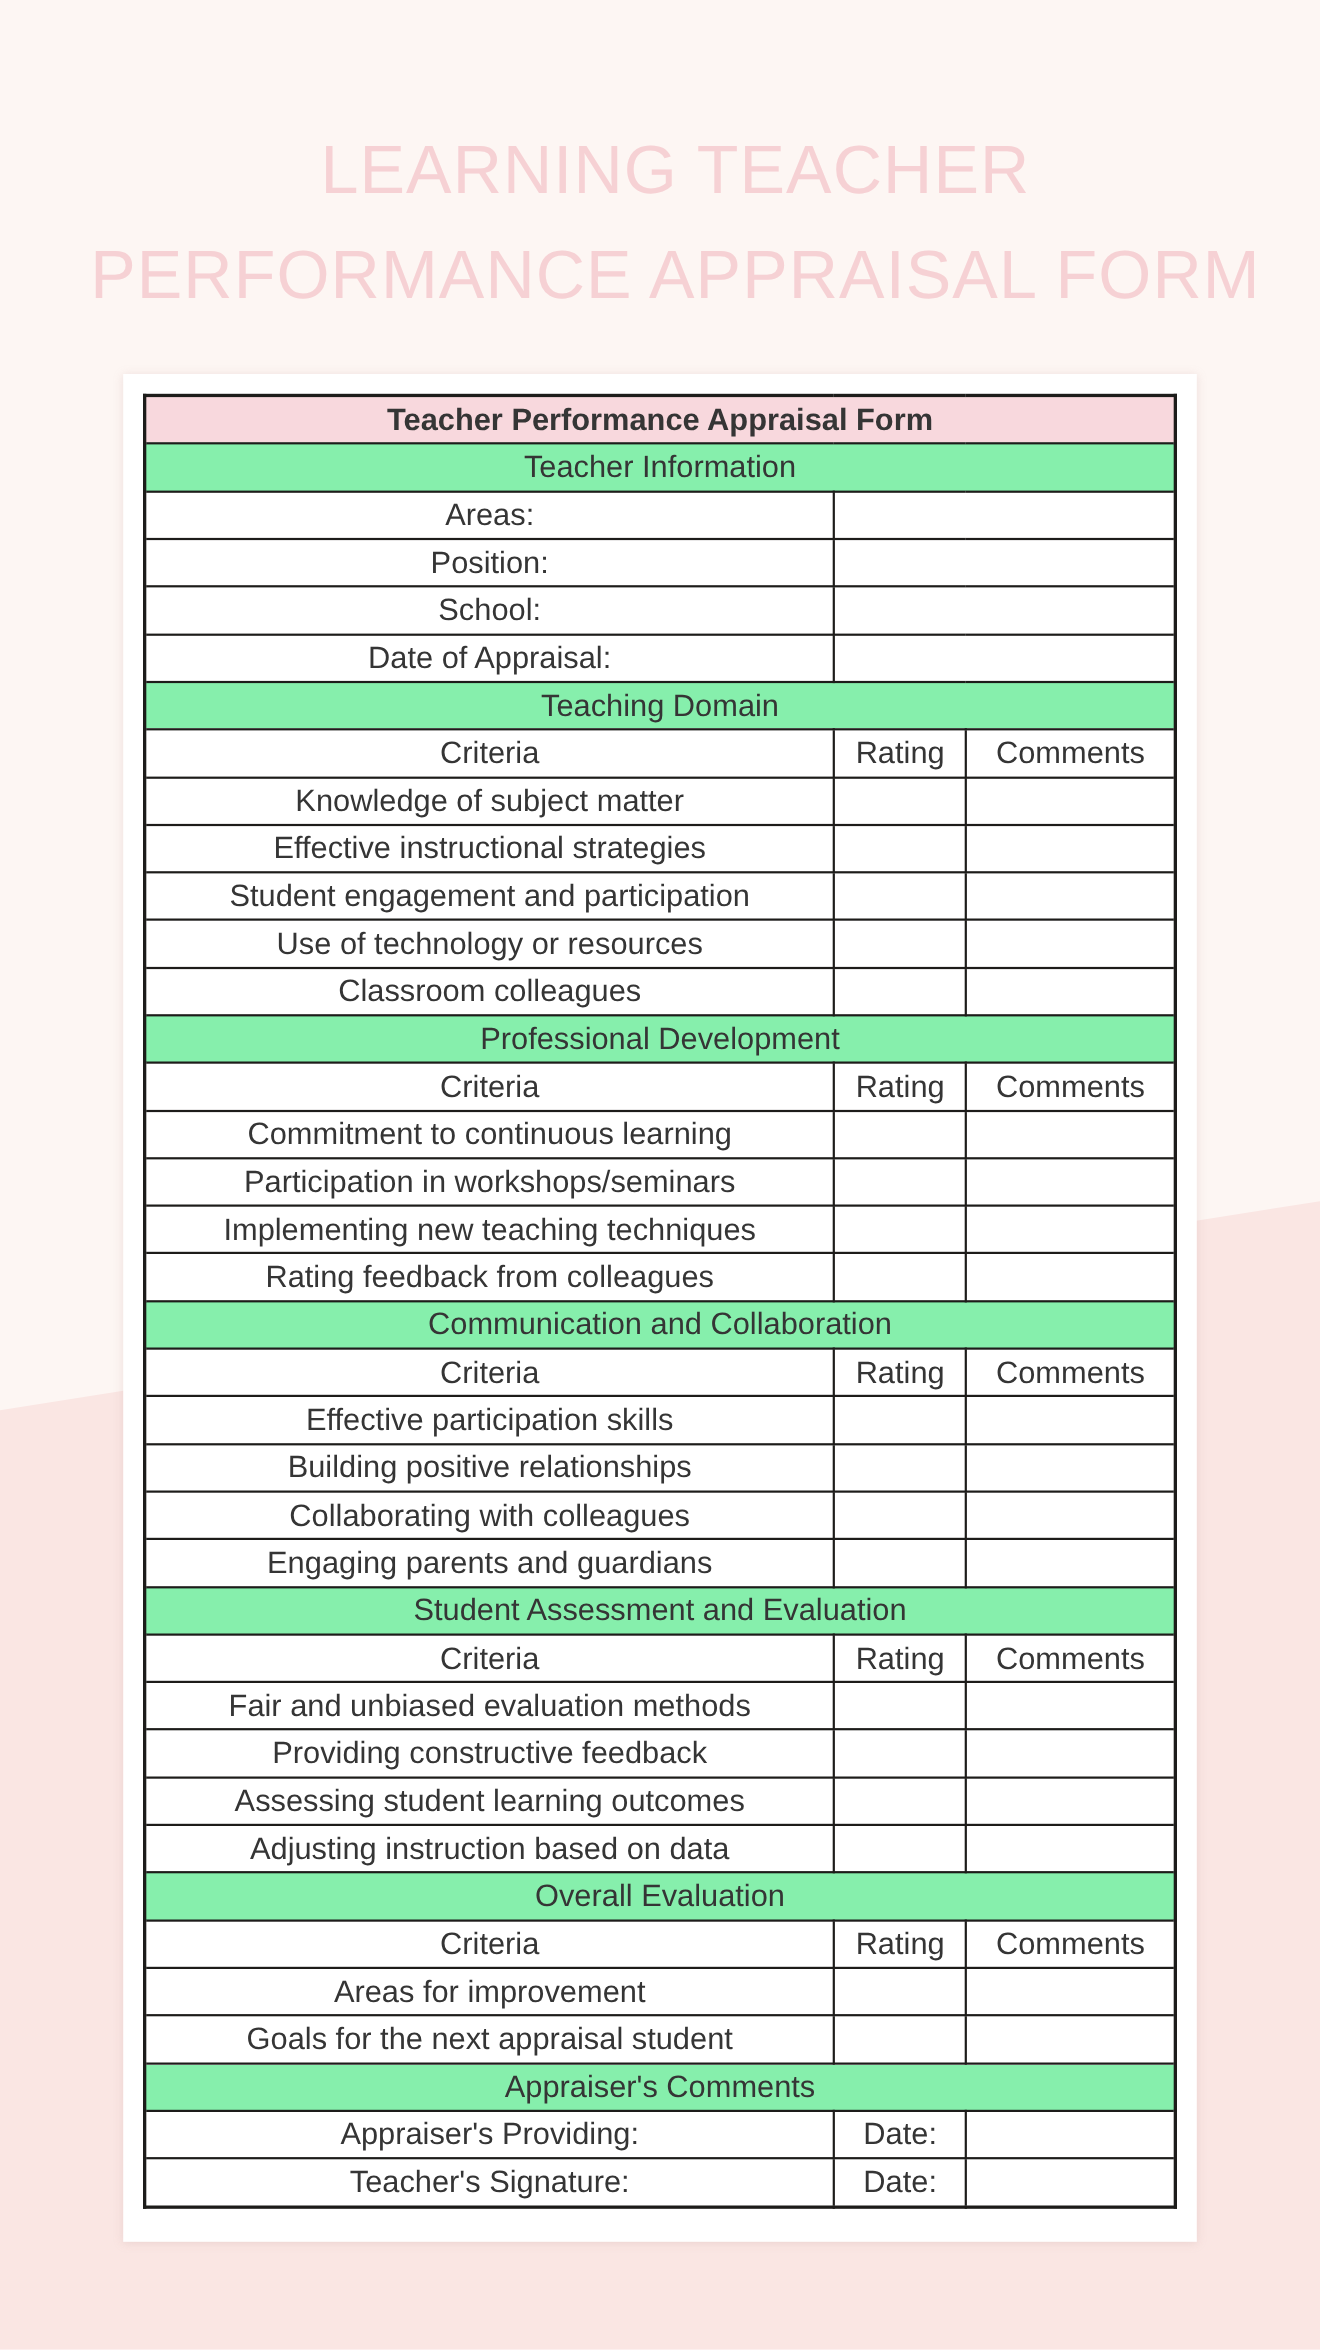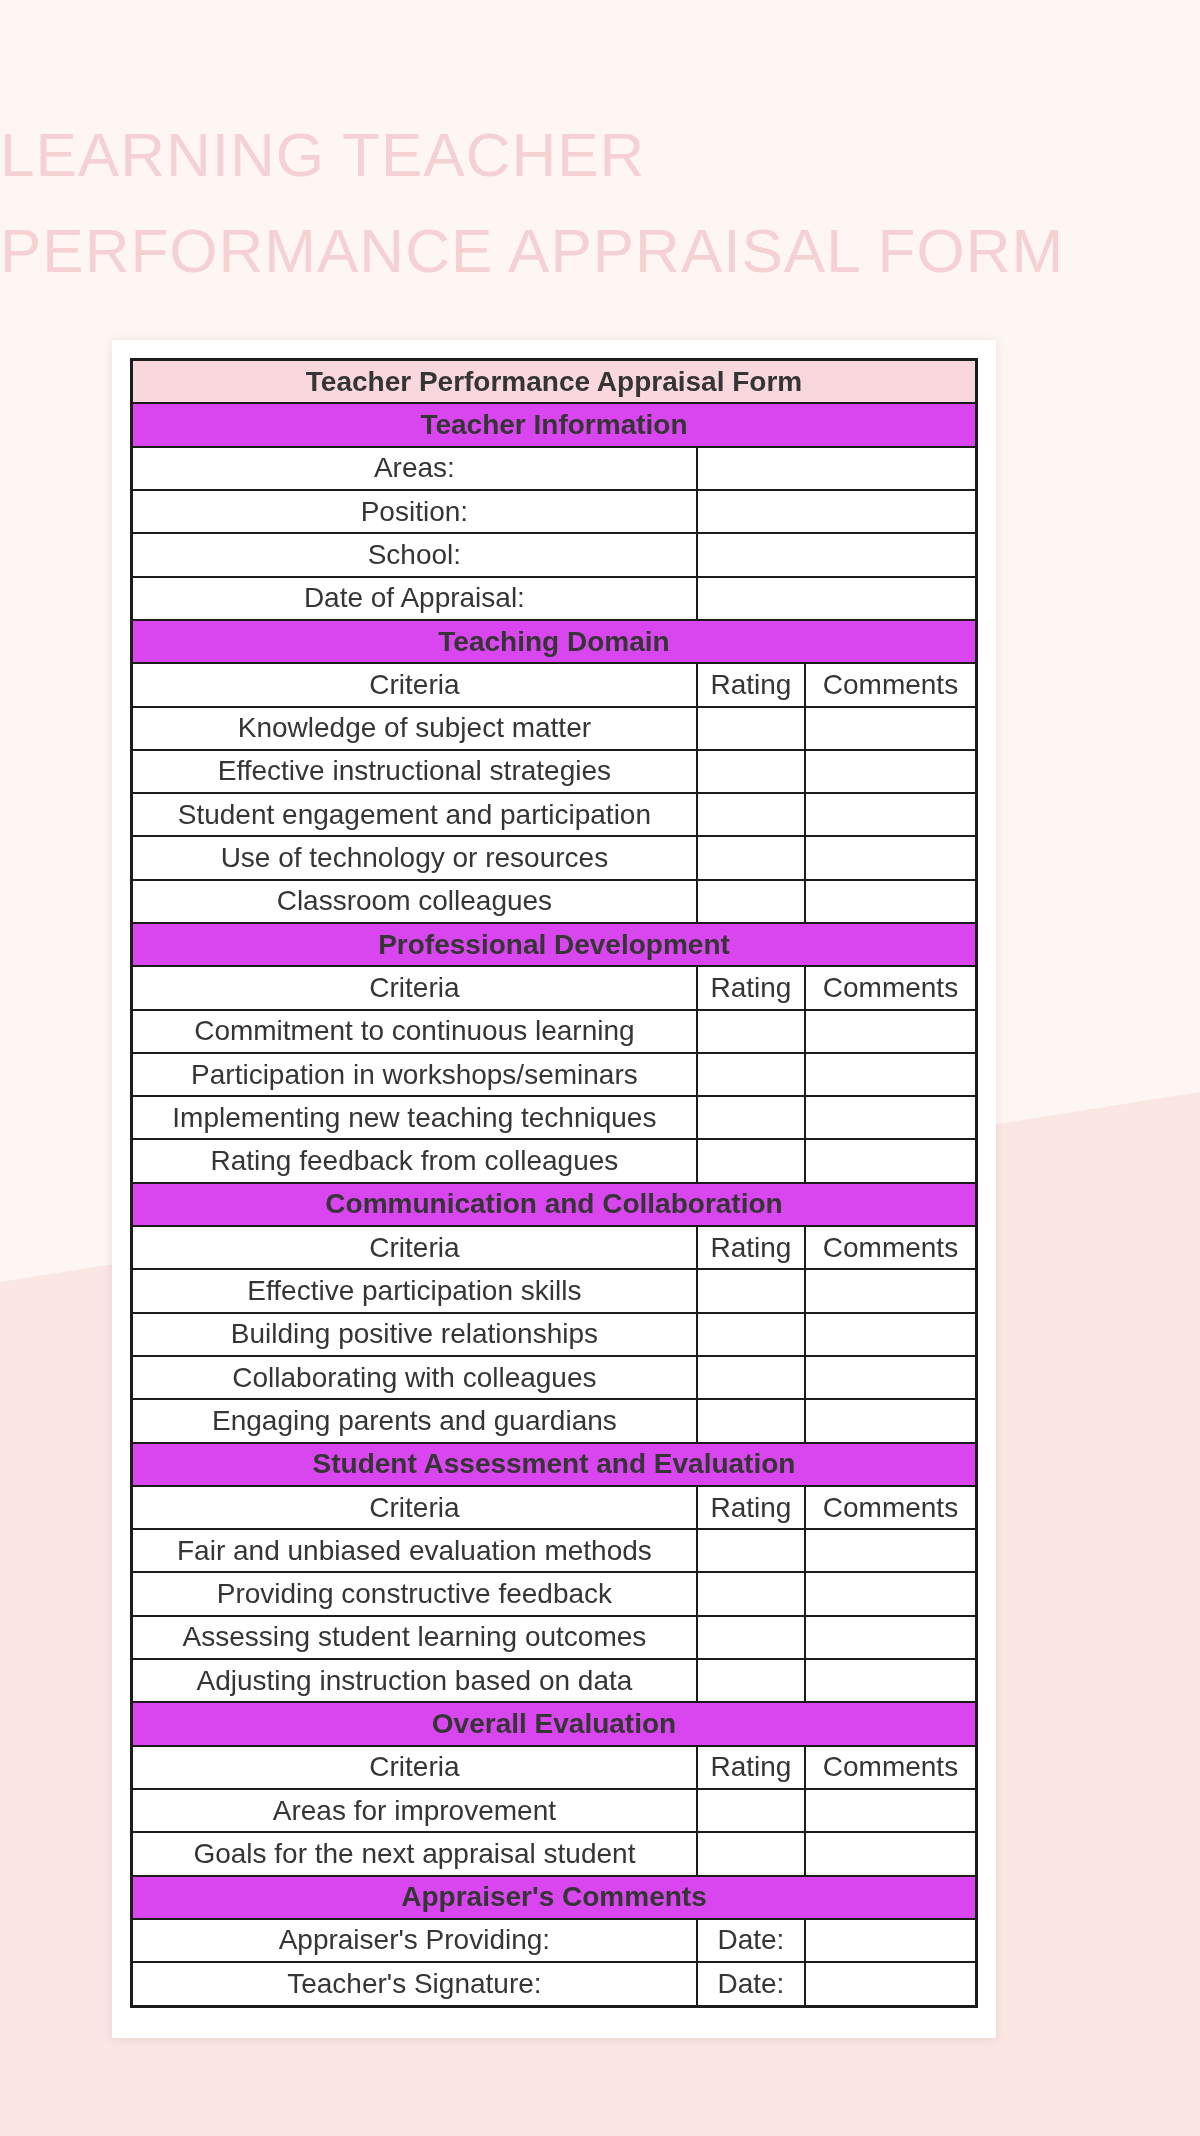--- a/index.html
+++ b/index.html
@@ -19,34 +19,35 @@
     height: 1500px;
     background: #fae6e3;
     transform: rotate(-9deg);
     transform-origin: 200px 0;
   }
   .page-title {
     position: absolute;
     top: 107px;
     left: 0;
     width: 1200px;
-    text-align: left;
+    text-align: center;
     color: #f6d1d4;
     font-size: 62px;
     font-weight: 400;
     font-stretch: condensed;
     letter-spacing: 1px;
     line-height: 96px;
     white-space: nowrap;
+    padding-left: 28px;
   }
   .card {
     position: absolute;
     left: 112px;
     top: 340px;
-    width: 884px;
+    width: 976px;
     height: 1698px;
     background: #ffffff;
     box-shadow: 0 1px 8px rgba(190, 150, 150, 0.25);
     padding: 18px 18px 30px 18px;
   }
   table.appraisal {
     width: 100%;
     height: 100%;
     border-collapse: collapse;
     table-layout: fixed;
@@ -60,23 +61,23 @@
     padding: 0 4px;
     overflow: hidden;
     white-space: nowrap;
   }
   td.form-title {
     background: #f8d8dd;
     font-weight: bold;
     font-size: 30px;
   }
   td.section-head {
-    font-weight: bold;
+    font-weight: normal;
     font-size: 30px;
-    background: #d946ef;
+    background: #86efac;
     margin-top: 12px;
   }
   td.col-head { font-size: 29px; margin-top: 18px; }
   td.fill { background: #ffffff; }
 </style>
 </head>
 <body>
 
 <div class="bg-wedge"></div>
 

